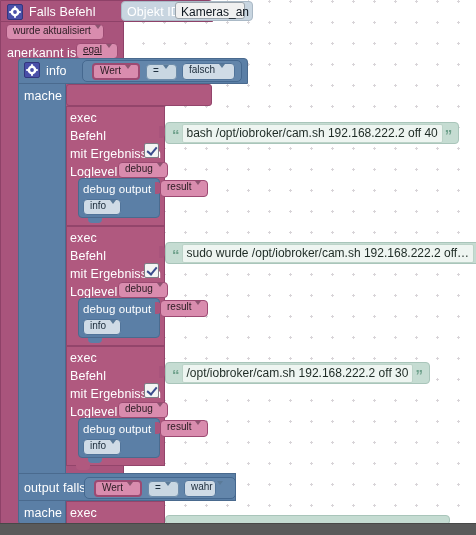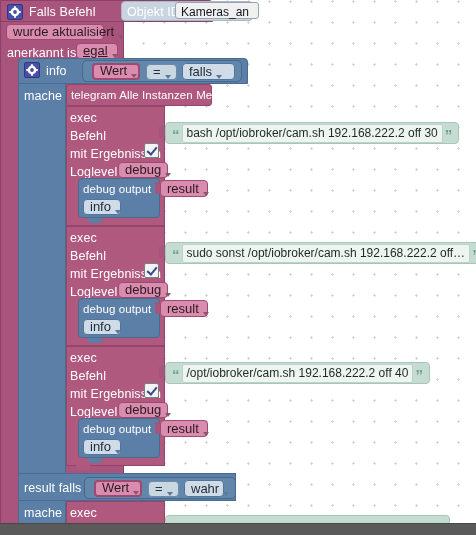--- a/index.html
+++ b/index.html
@@ -42,26 +42,26 @@
     white-space: nowrap;
     color: #ffffff;
     font-size: 12.5px;
     letter-spacing: .1px;
   }
 
   
   .dd {
     position: absolute;
     display: flex;
-    align-items: flex-end;
+    align-items: flex-start;
     box-sizing: border-box;
     height: 16px;
     padding: 0 4px 0 6px;
     border-radius: 4px;
-    font-size: 13px;
+    font-size: 10px;
     white-space: nowrap;
     color: #1b2733;
   }
   .dd .cap { display: block; }
   .dd .arw {
     margin-left: 4px;
     width: 0; height: 0;
     border-left: 3px solid transparent;
     border-right: 3px solid transparent;
     border-top: 4px solid #7d7d8a;
@@ -196,21 +196,21 @@
       <rect x="5.1" y="9.4" width="1.8" height="2.4" fill="#ffffff"></rect>
       <rect x="0.2" y="5.1" width="2.4" height="1.8" fill="#ffffff"></rect>
       <rect x="9.4" y="5.1" width="2.4" height="1.8" fill="#ffffff"></rect>
     </svg>
   </div>
   <div class="rowlabel" style="left:29px; top:5px;">Falls Befehl</div>
 
   <div class="plug plug-mauve" style="left:115px; top:4px;"></div>
   <div class="blk" style="left:121px; top:1px; width:132px; height:20px; background:#c8d5e0; border:1px solid #aab9c6; border-radius:4px;"></div>
   <div class="rowlabel" style="left:127px; top:5px; color:#ffffff;">Objekt ID</div>
-  <div class="txtfield" style="left:175px; top:2px; width:84px;">Kameras_an</div>
+  <div class="txtfield" style="left:175px; top:2px; width:70px;">Kameras_an</div>
 
   <div class="dd dd-mauve" style="left:6px; top:24px; width:98px;">
     <span class="cap">wurde aktualisiert</span>
     <span class="arw"></span>
   </div>
 
   <div class="rowlabel" style="left:7px; top:46px;">anerkannt ist</div>
   <div class="dd dd-mauve" style="left:76px; top:43px; width:42px;text-decoration:underline;">
     <span class="cap">egal</span>
     <span class="arw"></span>
@@ -234,38 +234,37 @@
   <div class="blk blue-lt" style="left:82px; top:60px; width:160px; height:22px; border-radius:5px; border-color:#45688f;"></div>
   <div class="dd dd-mauve" style="left:92px; top:63px; width:48px; height:17px; border-width:2px;">
     <span class="cap">Wert</span>
     <span class="arw"></span>
   </div>
   <div class="dd dd-blue" style="left:146px; top:64px; width:31px; background:#c9d7e2; border-color:#6d8ca9;">
     <span class="cap">=</span>
     <span class="arw"></span>
   </div>
   <div class="dd dd-blue" style="left:182px; top:63px; width:53px; height:17px; border-width:1.6px;">
-    <span class="cap">falls</span>
+    <span class="cap">falsch</span>
     <span class="arw"></span>
   </div>
 
   <div class="rowlabel" style="left:24px; top:89px;">mache</div>
 
   <div class="blk mauve2" style="left:66px; top:84px; width:146px; height:22px; border-radius:3px;"></div>
-  <div class="rowlabel" style="left:71px; top:89px; font-size:11.5px;">telegram Alle Instanzen Mel…</div>
 
   <div class="blk mauve2" style="left:66px; top:106px; width:98px; height:359px; border-radius:0 0 4px 4px;"></div>
 
   <div class="blk mauve2" style="left:66px; top:106px; width:99px; height:120px;"></div>
   <div class="rowlabel" style="left:70px; top:111px;">exec</div>
   <div class="rowlabel" style="left:70px; top:129px;">Befehl</div>
   <div class="plug plug-mauve" style="left:159px; top:126px; height:12px;"></div>
   <div class="strblk" style="left:165px; top:122px;">
     <span class="q">“</span>
-    <span class="sval">bash /opt/iobroker/cam.sh 192.168.222.2 off 30</span>
+    <span class="sval">bash /opt/iobroker/cam.sh 192.168.222.2 off 40</span>
     <span class="q">”</span>
   </div>
   <div class="rowlabel" style="left:70px; top:147px;">mit Ergebnissen</div>
   <div class="cbx" style="left:144px; top:143px;"></div>
   <div class="rowlabel" style="left:70px; top:165px;">Loglevel</div>
   <div class="dd dd-mauve" style="left:118px; top:162px; width:50px;">
     <span class="cap">debug</span>
     <span class="arw"></span>
   </div>
 
@@ -281,21 +280,21 @@
     <span class="arw"></span>
   </div>
   <div class="notch notch-blue" style="left:88px; top:218px;"></div>
 
   <div class="blk mauve2" style="left:66px; top:226px; width:99px; height:120px;"></div>
   <div class="rowlabel" style="left:70px; top:231px;">exec</div>
   <div class="rowlabel" style="left:70px; top:249px;">Befehl</div>
   <div class="plug plug-mauve" style="left:159px; top:246px; height:12px;"></div>
   <div class="strblk" style="left:165px; top:242px;">
     <span class="q">“</span>
-    <span class="sval">sudo sonst /opt/iobroker/cam.sh 192.168.222.2 off…</span>
+    <span class="sval">sudo wurde /opt/iobroker/cam.sh 192.168.222.2 off…</span>
     <span class="q">”</span>
   </div>
   <div class="rowlabel" style="left:70px; top:267px;">mit Ergebnissen</div>
   <div class="cbx" style="left:144px; top:263px;"></div>
   <div class="rowlabel" style="left:70px; top:285px;">Loglevel</div>
   <div class="dd dd-mauve" style="left:118px; top:282px; width:50px;">
     <span class="cap">debug</span>
     <span class="arw"></span>
   </div>
   <div class="blk blue" style="left:78px; top:298px; width:82px; height:40px; border-radius:4px;"></div>
@@ -310,21 +309,21 @@
     <span class="arw"></span>
   </div>
   <div class="notch notch-blue" style="left:88px; top:338px;"></div>
 
   <div class="blk mauve2" style="left:66px; top:346px; width:99px; height:120px;"></div>
   <div class="rowlabel" style="left:70px; top:351px;">exec</div>
   <div class="rowlabel" style="left:70px; top:369px;">Befehl</div>
   <div class="plug plug-mauve" style="left:159px; top:366px; height:12px;"></div>
   <div class="strblk" style="left:165px; top:362px;">
     <span class="q">“</span>
-    <span class="sval">/opt/iobroker/cam.sh 192.168.222.2 off 40</span>
+    <span class="sval">/opt/iobroker/cam.sh 192.168.222.2 off 30</span>
     <span class="q">”</span>
   </div>
   <div class="rowlabel" style="left:70px; top:387px;">mit Ergebnissen</div>
   <div class="cbx" style="left:144px; top:383px;"></div>
   <div class="rowlabel" style="left:70px; top:405px;">Loglevel</div>
   <div class="dd dd-mauve" style="left:118px; top:402px; width:50px;">
     <span class="cap">debug</span>
     <span class="arw"></span>
   </div>
   <div class="blk blue" style="left:78px; top:418px; width:82px; height:40px; border-radius:4px;"></div>
@@ -335,32 +334,32 @@
     <span class="arw"></span>
   </div>
   <div class="dd dd-blue" style="left:83px; top:439px; width:38px;">
     <span class="cap">info</span>
     <span class="arw"></span>
   </div>
   <div class="notch notch-blue" style="left:88px; top:458px;"></div>
   <div class="notch notch-mauve" style="left:76px; top:465px; background:#b0597f;"></div>
 
   <div class="blk blue" style="left:18px; top:473px; width:218px; height:28px;"></div>
-  <div class="rowlabel" style="left:24px; top:481px;">result falls</div>
+  <div class="rowlabel" style="left:24px; top:481px;">output falls</div>
 
   <div class="blk blue-lt" style="left:84px; top:477px; width:152px; height:22px; border-radius:5px; border-color:#45688f;"></div>
   <div class="dd dd-mauve" style="left:94px; top:480px; width:48px; height:17px; border-width:2px;">
     <span class="cap">Wert</span>
     <span class="arw"></span>
   </div>
   <div class="dd dd-blue" style="left:148px; top:481px; width:31px; background:#c9d7e2; border-color:#6d8ca9;">
     <span class="cap">=</span>
     <span class="arw"></span>
   </div>
-  <div class="dd dd-blue" style="left:184px; top:480px; width:40px; height:17px; border-width:1.6px;">
+  <div class="dd dd-blue" style="left:184px; top:480px; width:32px; height:17px; border-width:1.6px;">
     <span class="cap">wahr</span>
     <span class="arw"></span>
   </div>
 
   <div class="rowlabel" style="left:24px; top:506px;">mache</div>
   <div class="blk mauve2" style="left:66px; top:501px; width:99px; height:24px;"></div>
   <div class="rowlabel" style="left:70px; top:506px;">exec</div>
   <div class="strblk" style="left:165px; top:515px; width:285px; height:10px; padding:0;"></div>
 
   <div id="bottombar"></div>

